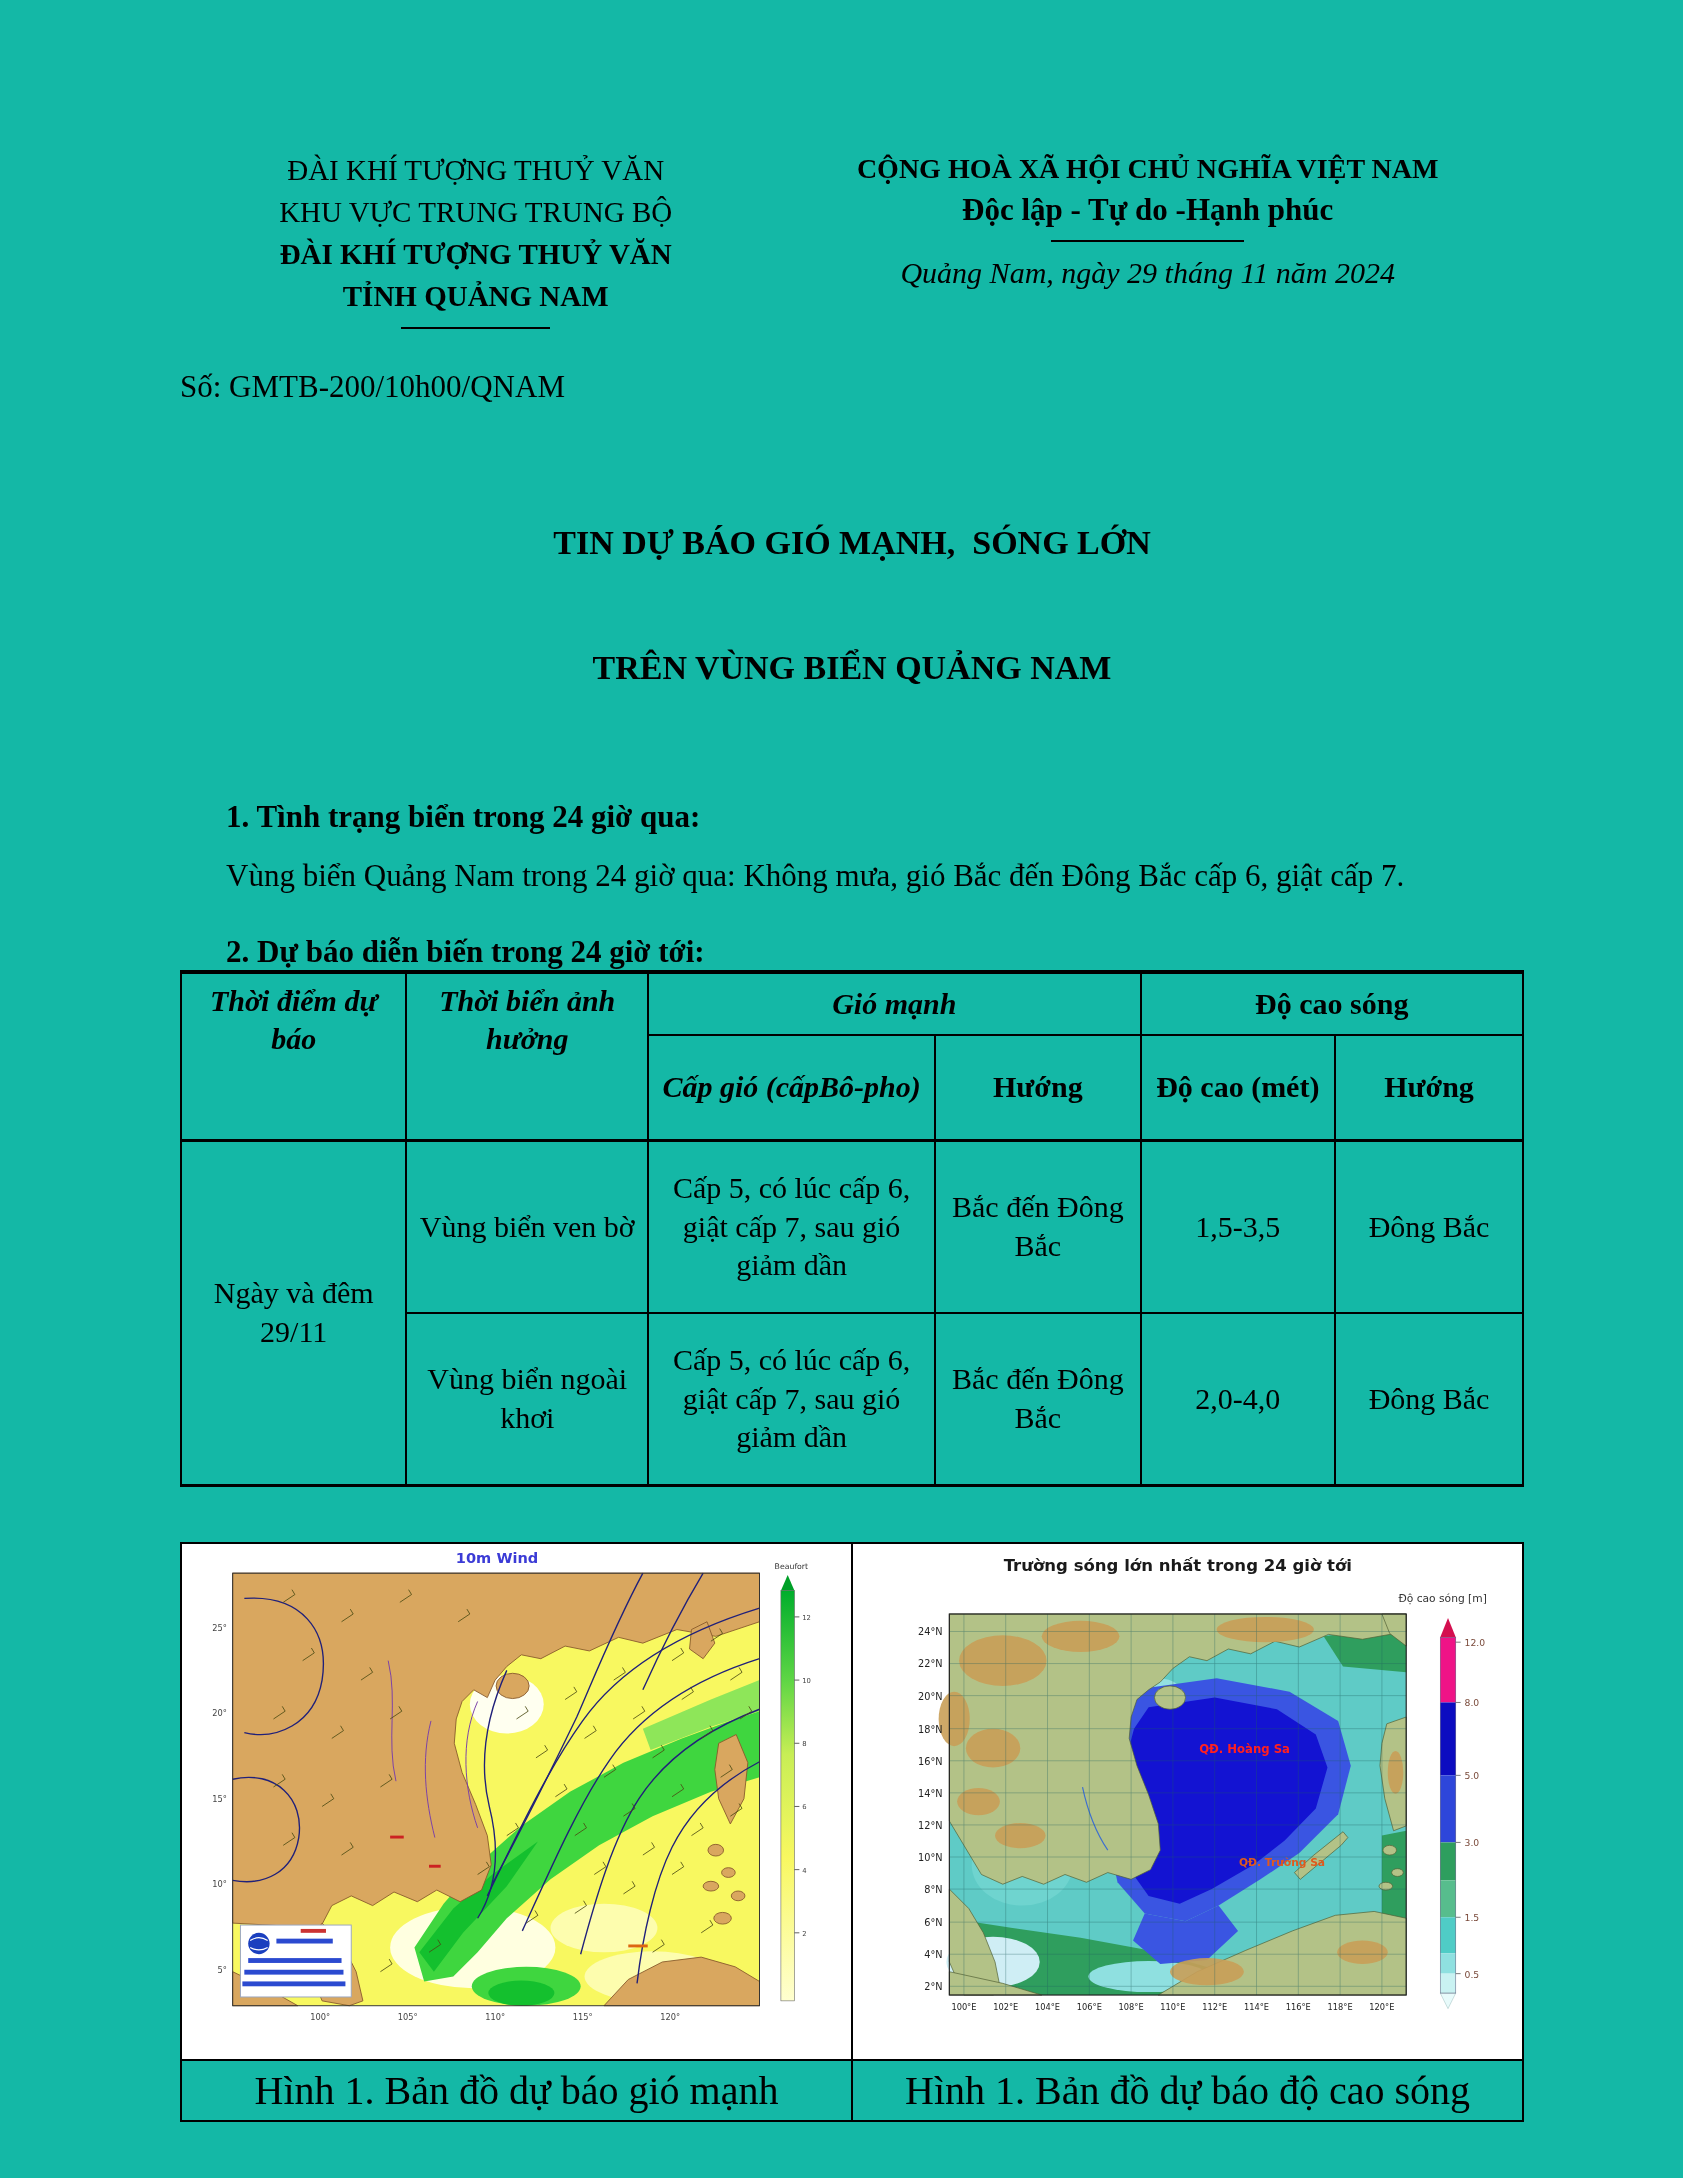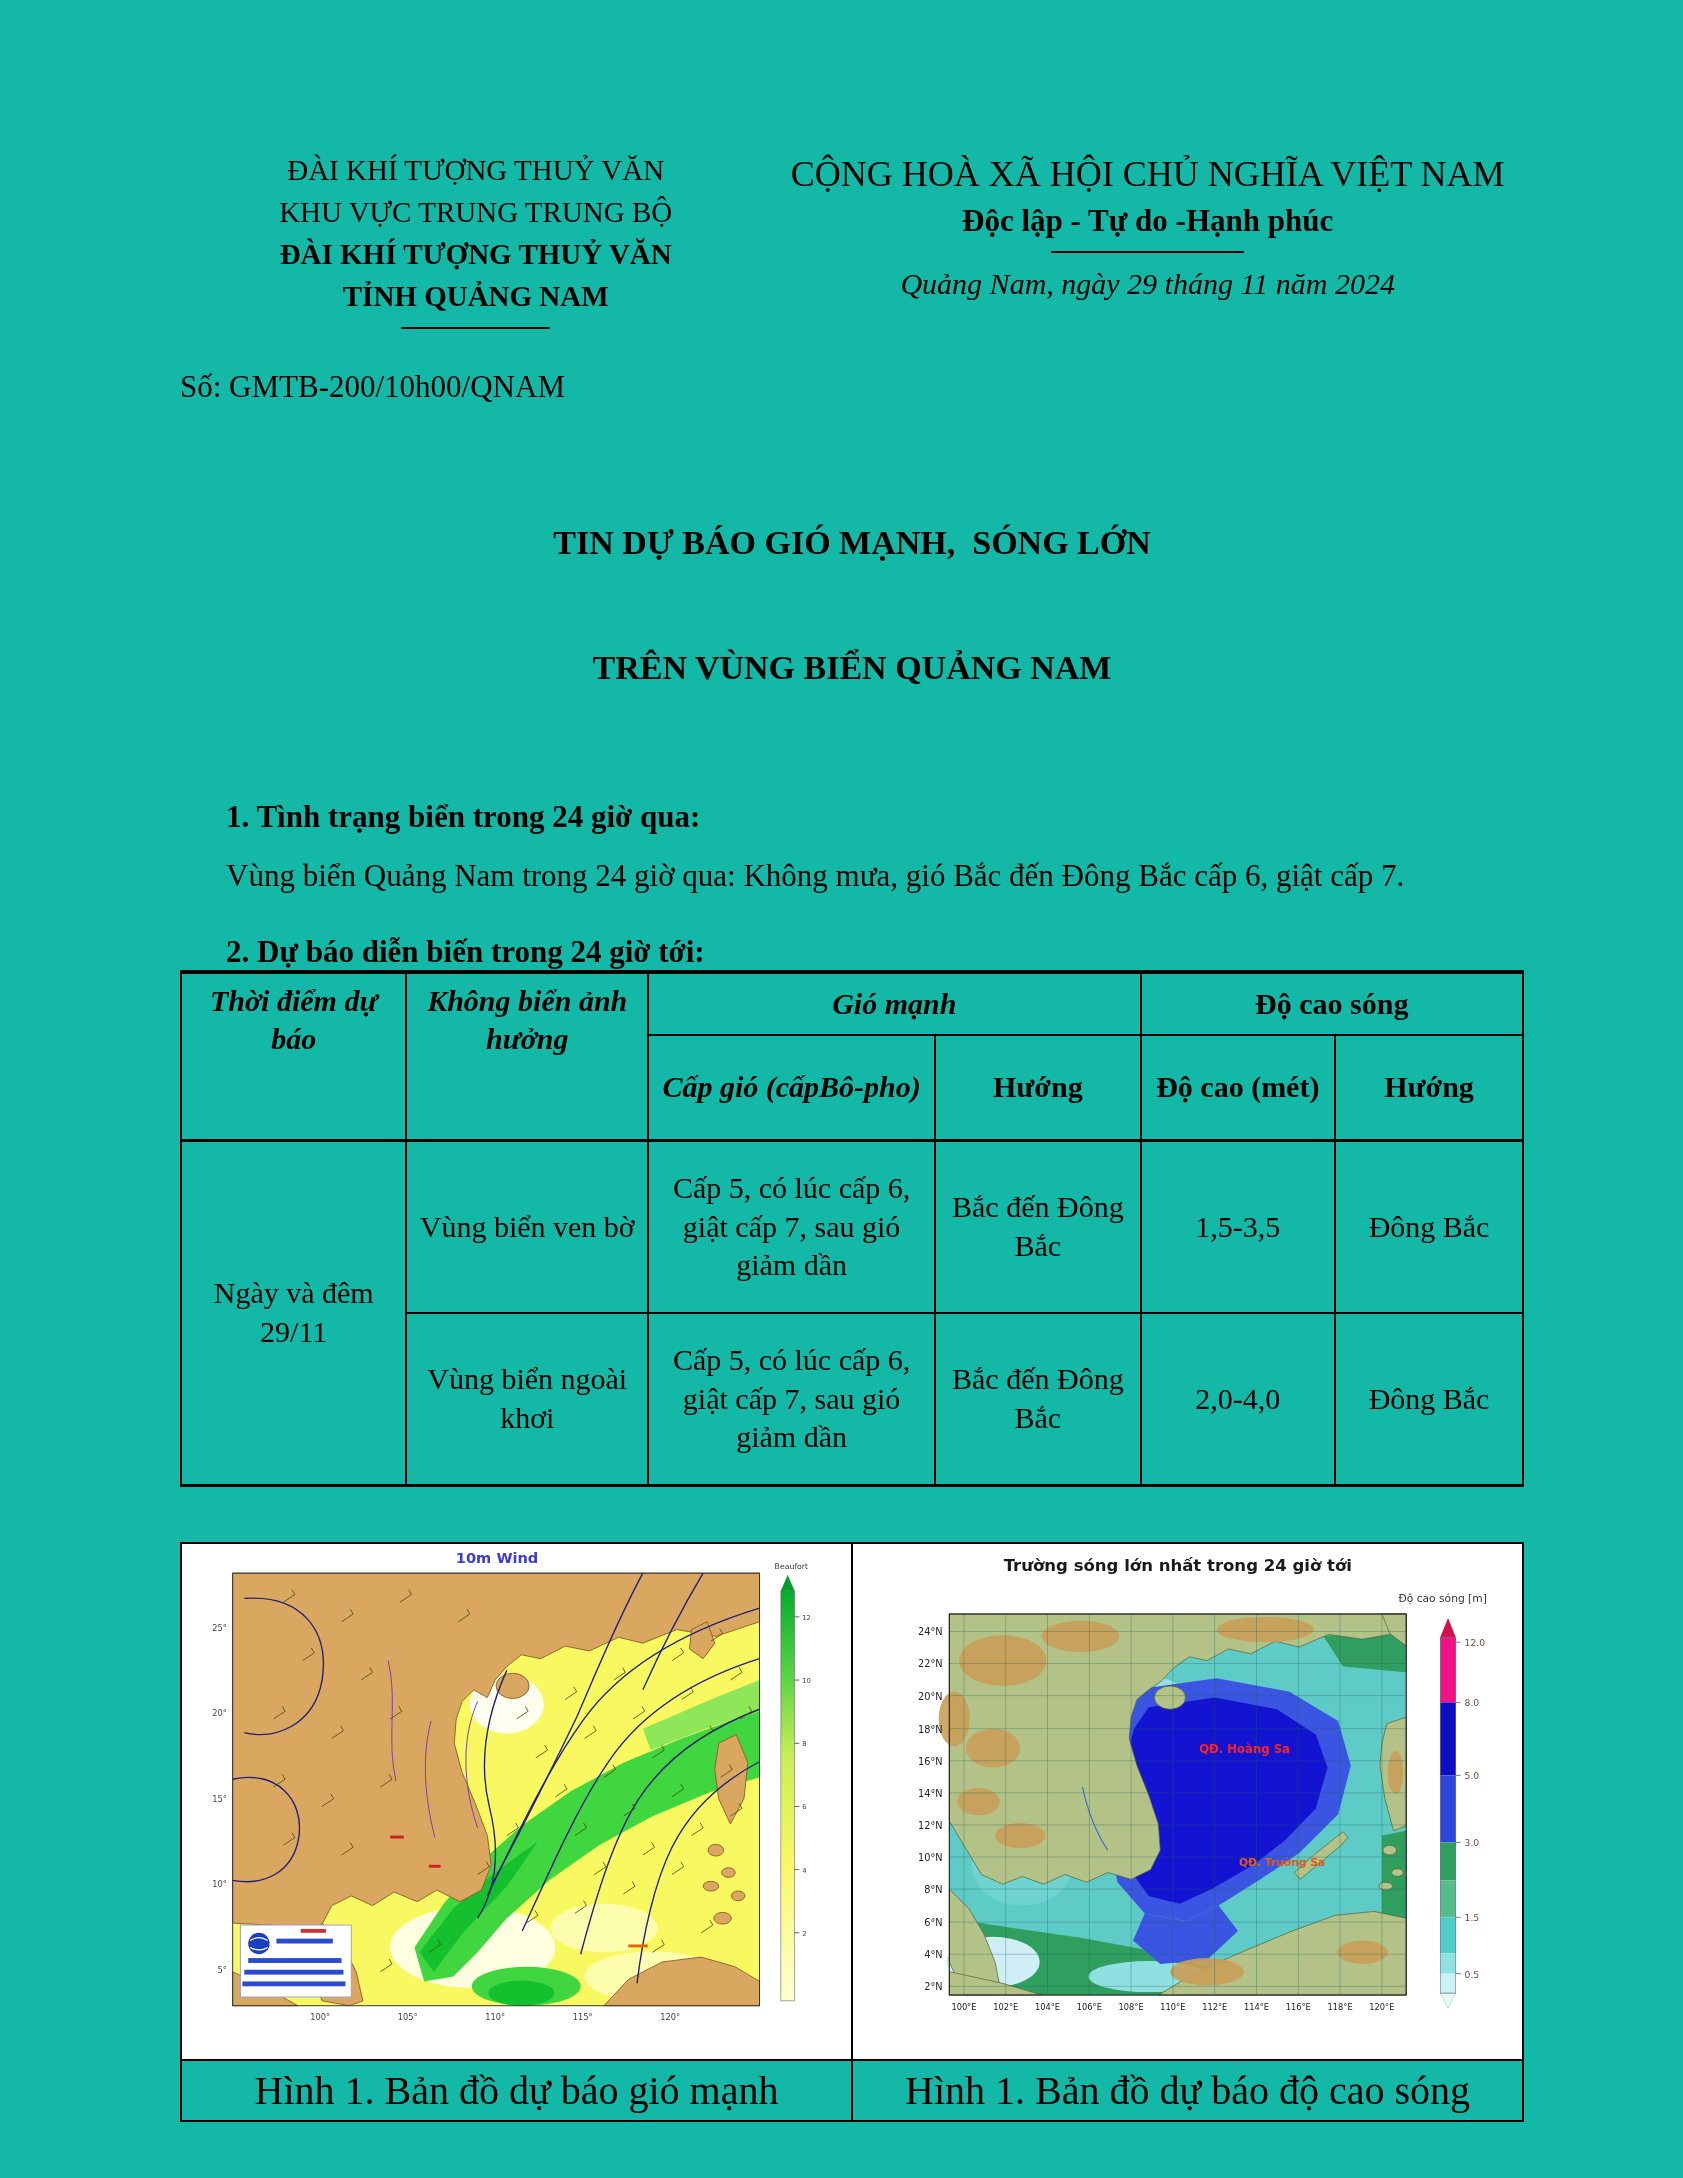--- a/index.html
+++ b/index.html
@@ -6,21 +6,21 @@
   .page{position:relative;width:1683px;height:2178px;background:#14b8a6;overflow:hidden;
         font-family:"Liberation Serif","DejaVu Serif",serif;color:#000;}
   .content{position:absolute;left:180px;top:149px;width:1344px;}
 
   
   .hdr{display:flex;width:100%;}
   .hdr-left{width:44%;text-align:center;font-size:29px;line-height:1.45;}
   .hdr-right{width:56%;text-align:center;line-height:1.4;}
   .hdr-left .b, .hdr-right .b{font-weight:bold;}
   .hdr-right .motto{font-size:31px;font-weight:bold;}
-  .hdr-right .nation{font-size:36px;font-weight:normal;}
+  .hdr-right .nation{font-size:28px;font-weight:bold;}
   .rule{border-top:2px solid #000;height:0;margin:10px auto 0 auto;}
   .rule-left{width:149px;}
   .rule-right{width:193px;margin-top:8px;}
   .date-line{font-style:italic;font-size:30px;margin-top:10px;}
   .doc-number{font-size:31px;margin-top:40px;}
 
   
   .doc-title{margin-top:34px;text-align:center;font-weight:bold;font-size:34px;line-height:1.22;white-space:pre-wrap;}
 
   
@@ -85,21 +85,21 @@
       <col style="width:16.8%">
           <col style="width:18%">
           <col style="width:21.4%">
       <col style="width:15.3%">
           <col style="width:14.5%">
           <col style="width:14%">
     </colgroup>
     <tbody>
           <tr class="h1">
       <td rowspan="2" class="ital topal span-h">Thời điểm dự báo</td>
-      <td rowspan="2" class="ital topal span-h">Không biển ảnh hưởng</td>
+      <td rowspan="2" class="ital topal span-h">Thời biển ảnh hưởng</td>
       <td colspan="2" class="ital">Gió mạnh</td>
       <td colspan="2">Độ cao sóng</td>
     </tr>
     <tr class="h2">
       <td class="ital">Cấp gió (cấpBô-pho)</td>
       <td>Hướng</td>
       <td>Độ cao (mét)</td>
       <td>Hướng</td>
     </tr>
     <tr class="body">

